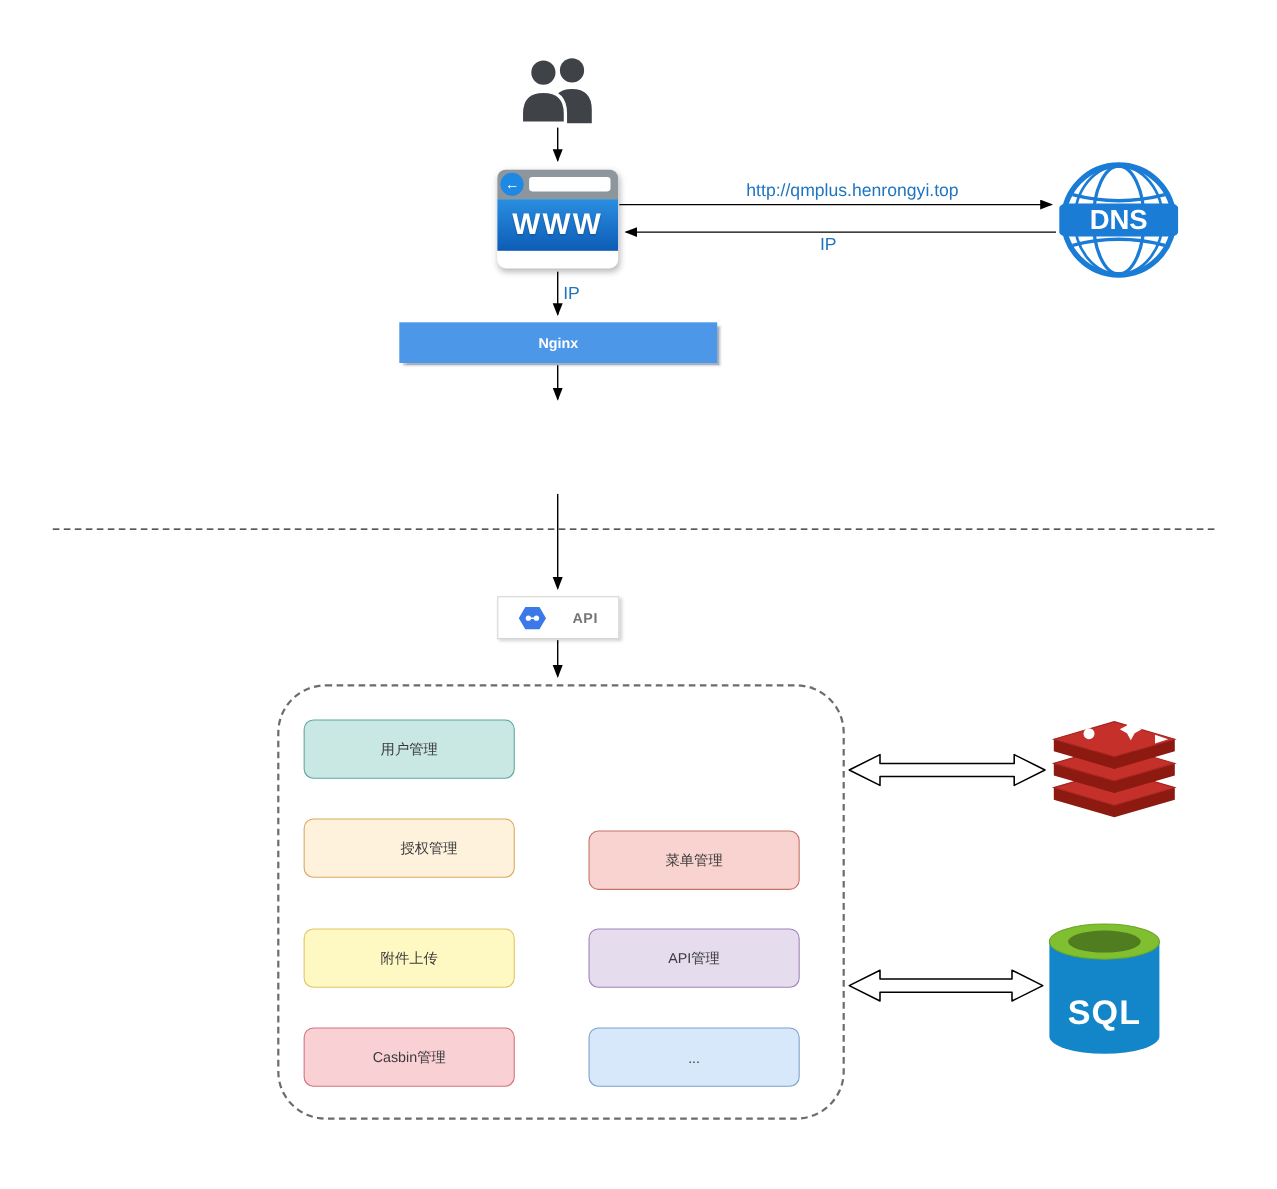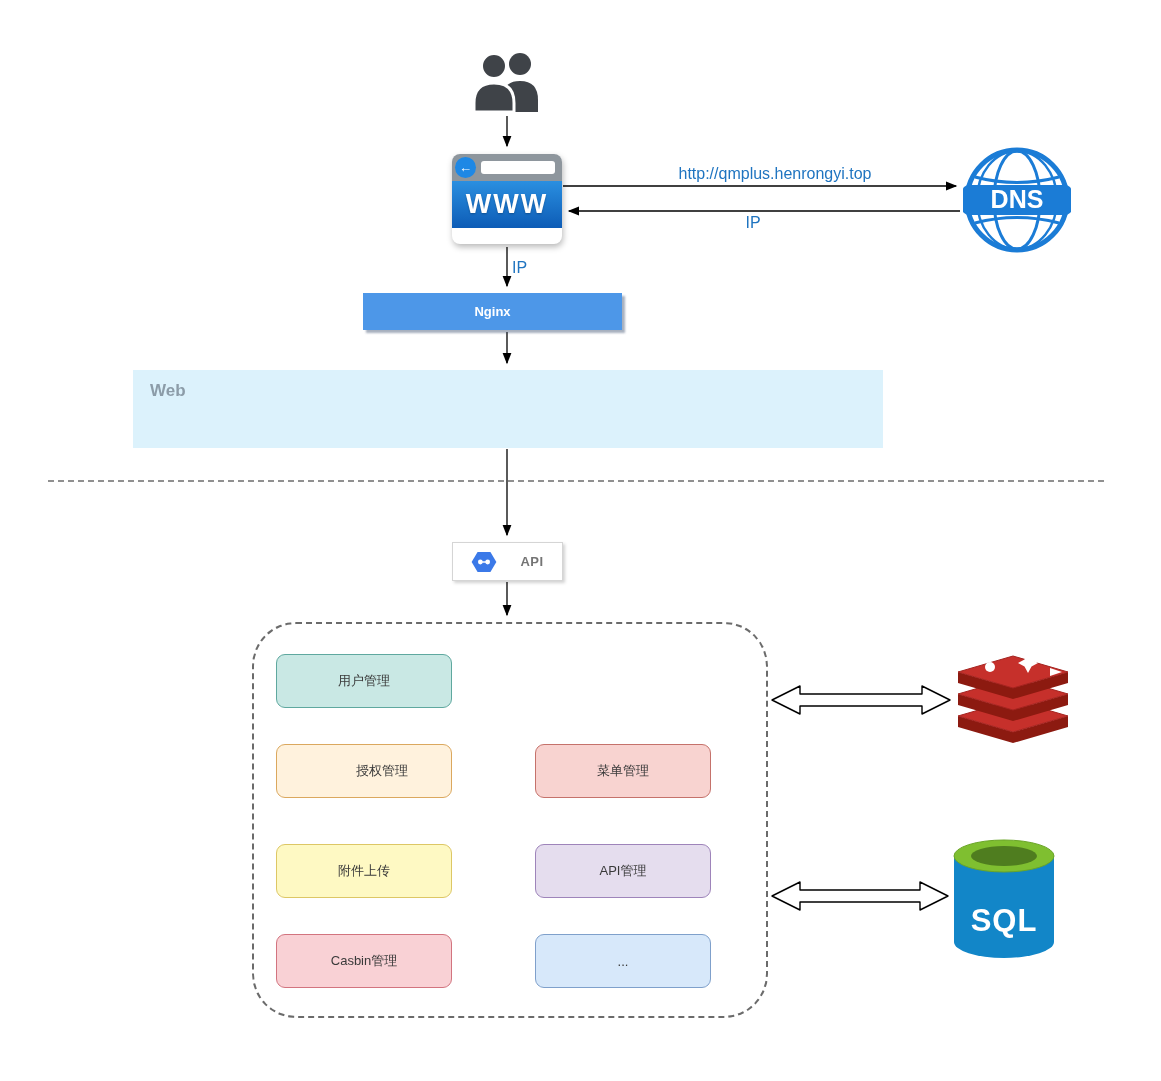--- a/index.html
+++ b/index.html
@@ -29,36 +29,36 @@
                 display:flex;align-items:center;justify-content:center;line-height:1}
   .browser-address{position:absolute;left:29px;right:7px;top:7px;height:13px;background:#fff;border-radius:3px}
   .browser-body{height:47px;background:linear-gradient(180deg,#2a8fe0,#0d5cb6);
                 display:flex;align-items:center;justify-content:center;
                 color:#fff;font-size:27px;font-weight:bold;letter-spacing:2px;text-shadow:0 1px 2px rgba(0,0,0,.25)}
 
   
   .dns{left:963px;top:146px;width:108px;height:108px}
 
   
-  .nginx{left:363px;top:293px;width:259px;height:37px;background:#4d97e8;
+  .nginx{left:363px;top:293px;width:289px;height:37px;background:#4d97e8;
          box-shadow:3px 3px 2px rgba(60,80,110,.45);
          display:flex;align-items:center;justify-content:center;
          color:#fff;font-size:13px;font-weight:bold}
 
   
   .apibox{left:452px;top:542px;width:111px;height:39px;background:#fff;border:1px solid #d5d5d5;
           box-shadow:2px 2px 3px rgba(0,0,0,.18);
           display:flex;align-items:center;justify-content:center;gap:23px}
   .apibox .api-label{color:#757575;font-size:13px;font-weight:bold;letter-spacing:.5px}
 
   
   .module-group{position:absolute;left:252px;top:622px;width:516px;height:396px;
                 border:2px dashed #6b6b6b;border-radius:44px;z-index:4}
 
-  .module{position:absolute;width:176px;height:54px;border:1px solid #999;border-radius:9px;
+  .module{position:absolute;width:192px;height:54px;border:1px solid #999;border-radius:9px;
           display:flex;align-items:center;justify-content:center;
           font-size:13px;color:#3a3a3a;z-index:10}
   .p-r0c0{left:276px;top:654px}.p-r0c1{left:535px;top:654px}
   .p-r1c0{left:276px;top:744px}.p-r1c1{left:535px;top:744px}
   .p-r2c0{left:276px;top:844px}.p-r2c1{left:535px;top:844px}
   .p-r3c0{left:276px;top:934px}.p-r3c1{left:535px;top:934px}
 
   
   .redis{left:950px;top:648px;width:126px;height:96px}
   .sql{left:950px;top:836px;width:108px;height:128px}
@@ -67,23 +67,20 @@
   .edge-label{position:absolute;z-index:6;color:#1f74c0;font-size:16px;text-align:center}
   .lbl-url{left:655px;top:165px;width:240px}
   .lbl-ip-dns{left:738px;top:214px;width:30px}
   .lbl-ip-nginx{left:512px;top:259px;width:26px;text-align:left}
 </style>
 </head>
 <body>
 
 <div class="canvas">
 
-  <div class="zone zone-web">
-    <div class="zone-label">Web</div>
-  </div>
 
   <svg class="connectors">
     <defs>
       <marker id="arw" markerWidth="10" markerHeight="8" refX="8" refY="3.5" orient="auto">
         <path d="M0,0 L9,3.5 L0,7 Z" fill="#000"></path>
       </marker>
     </defs>
     <line x1="507" y1="116" x2="507" y2="146" stroke="#000" stroke-width="1.3" marker-end="url(#arw)"></line>
     <line x1="563" y1="186" x2="956" y2="186" stroke="#000" stroke-width="1.3" marker-end="url(#arw)"></line>
     <line x1="960" y1="211" x2="569" y2="211" stroke="#000" stroke-width="1.3" marker-end="url(#arw)"></line>
@@ -138,21 +135,21 @@
       <circle cx="10" cy="12" r="2.6" fill="#fff"></circle>
       <circle cx="18" cy="12" r="2.6" fill="#fff"></circle>
     </svg>
     <span class="api-label">API</span>
   </div>
 
   <div class="module-group"></div>
 
   <div class="module p-r0c0" style="background-color: rgb(201, 232, 228); border-color: rgb(95, 168, 159);">用户管理</div>
   <div class="module p-r1c0" style="background-color: rgb(255, 242, 221); border-color: rgb(219, 168, 94); padding-left: 36px;">授权管理</div>
-  <div class="module p-r1c1" style="background-color: rgb(248, 211, 208); border-color: rgb(197, 114, 107);">菜单管理</div>
+  <div class="module p-r1c1" style="background-color: rgb(248, 211, 208); border-color: rgb(197, 114, 107); margin-top: 11px;">菜单管理</div>
   <div class="module p-r2c0" style="background-color: #fef9c3; border-color: rgb(221, 199, 101);">附件上传</div>
   <div class="module p-r2c1" style="background-color: rgb(229, 221, 238); border-color: rgb(158, 132, 186);">API管理</div>
   <div class="module p-r3c0" style="background-color: rgb(249, 209, 213); border-color: rgb(210, 116, 127);">Casbin管理</div>
   <div class="module p-r3c1" style="background-color: rgb(215, 232, 250); border-color: rgb(127, 160, 203);">...</div>
 
   <div class="node redis">
     <svg viewBox="0 0 126 96" width="126" height="96">
 
       <polygon points="8,68 63,84 118,68 118,79 63,95 8,79" fill="#8c1a10"></polygon>
       <polygon points="8,68 63,52 118,68 63,84" fill="#c6302b" stroke="#a42420" stroke-width="1"></polygon>

